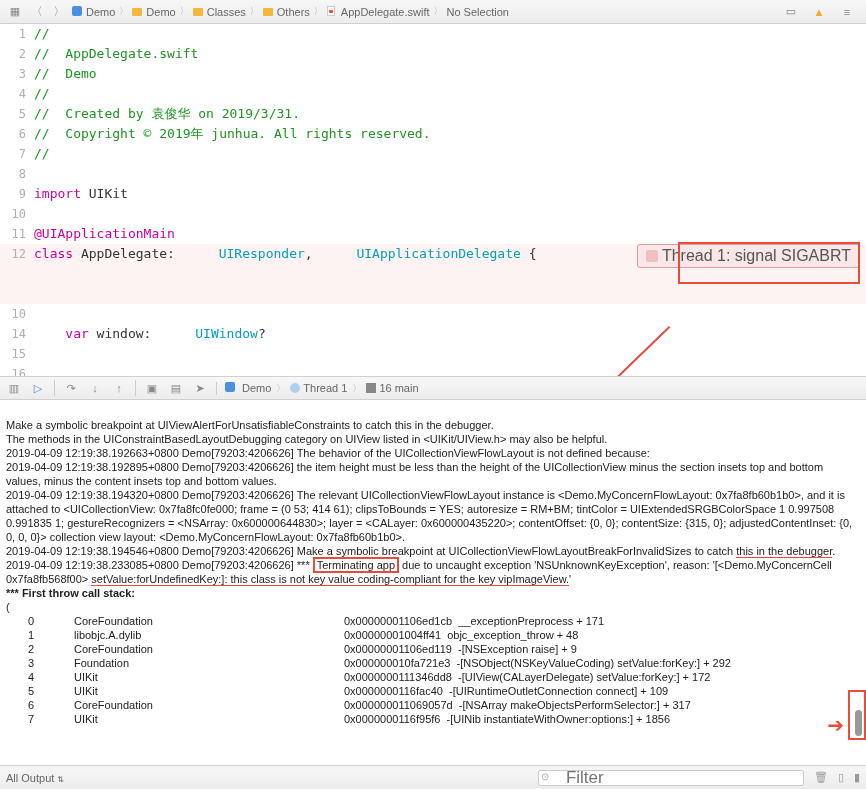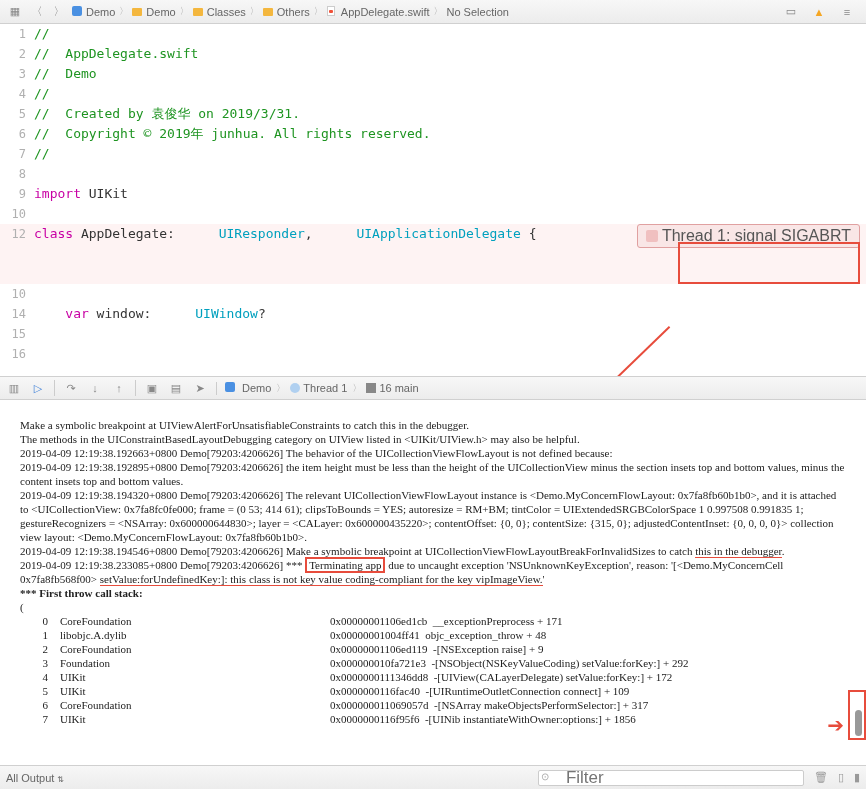--- a/index.html
+++ b/index.html
@@ -110,35 +110,35 @@
       color: #666;
       gap: 8px;
     }
     .dbg-icon { width: 16px; height: 16px; display: inline-flex; align-items: center; justify-content: center; color: #888; }
     .dbg-seg { display: flex; gap: 8px; border-left: 1px solid #ccc; padding-left: 8px; }
     .dbg-breadcrumb { display: flex; align-items: center; gap: 3px; border-left: 1px solid #ccc; padding-left: 8px; }
 
     .console {
       flex: 1;
       overflow: hidden;
-      font-family: Liberation Serif, serif;
+      font-family: Liberation Sans, sans-serif;
       font-size: 11px;
       line-height: 14px;
-      padding: 4px 20px;
+      padding: 4px 6px;
       white-space: pre-wrap;
       word-break: break-word;
       color: #222;
       position: relative;
     }
     .console b { font-weight: bold; }
     .underline-red { border-bottom: 1.5px solid #e74c3c; }
 
     .stack-row { display: flex; }
     .stack-num { width: 40px; text-align: right; padding-right: 12px; }
-    .stack-mod { width: 270px; }
+    .stack-mod { width: 270px; margin-left: 28px; }
     .stack-detail { flex: 1; }
 
     .scroll-knob {
       position: absolute;
       right: 4px;
       top: 310px;
       width: 7px;
       height: 26px;
       background: #999;
       border-radius: 4px;
@@ -271,20 +271,24 @@
       <div class="gutter">8</div>
       <div class="code-content"></div>
     </div>
   <div class="code-row">
       <div class="gutter">9</div>
       <div class="code-content"><span class="keyword">import</span><span class="plain"> UIKit</span></div>
     </div>
   <div class="code-row">
       <div class="gutter">10</div>
       <div class="code-content"></div>
+    </div>
+  <div class="code-row">
+      <div class="gutter">11</div>
+      <div class="code-content"><span class="annotation">@UIApplicationMain</span></div>
     </div>
   <div class="code-row error-line">
       <div class="gutter">12</div>
       <div class="code-content"><span class="keyword">class</span><span class="plain"> AppDelegate</span><span class="plain">: </span><span class="type-teal">UIResponder</span><span class="plain">, </span><span class="type-teal">UIApplicationDelegate</span><span class="plain"> {</span>
     <div class="error-badge">
       <span style="width:12px;height:12px;background:#f0c0c0;border-radius:2px;display:inline-block;"></span>
       <span>Thread 1: signal SIGABRT</span>
     </div>
   </div>
     </div>

